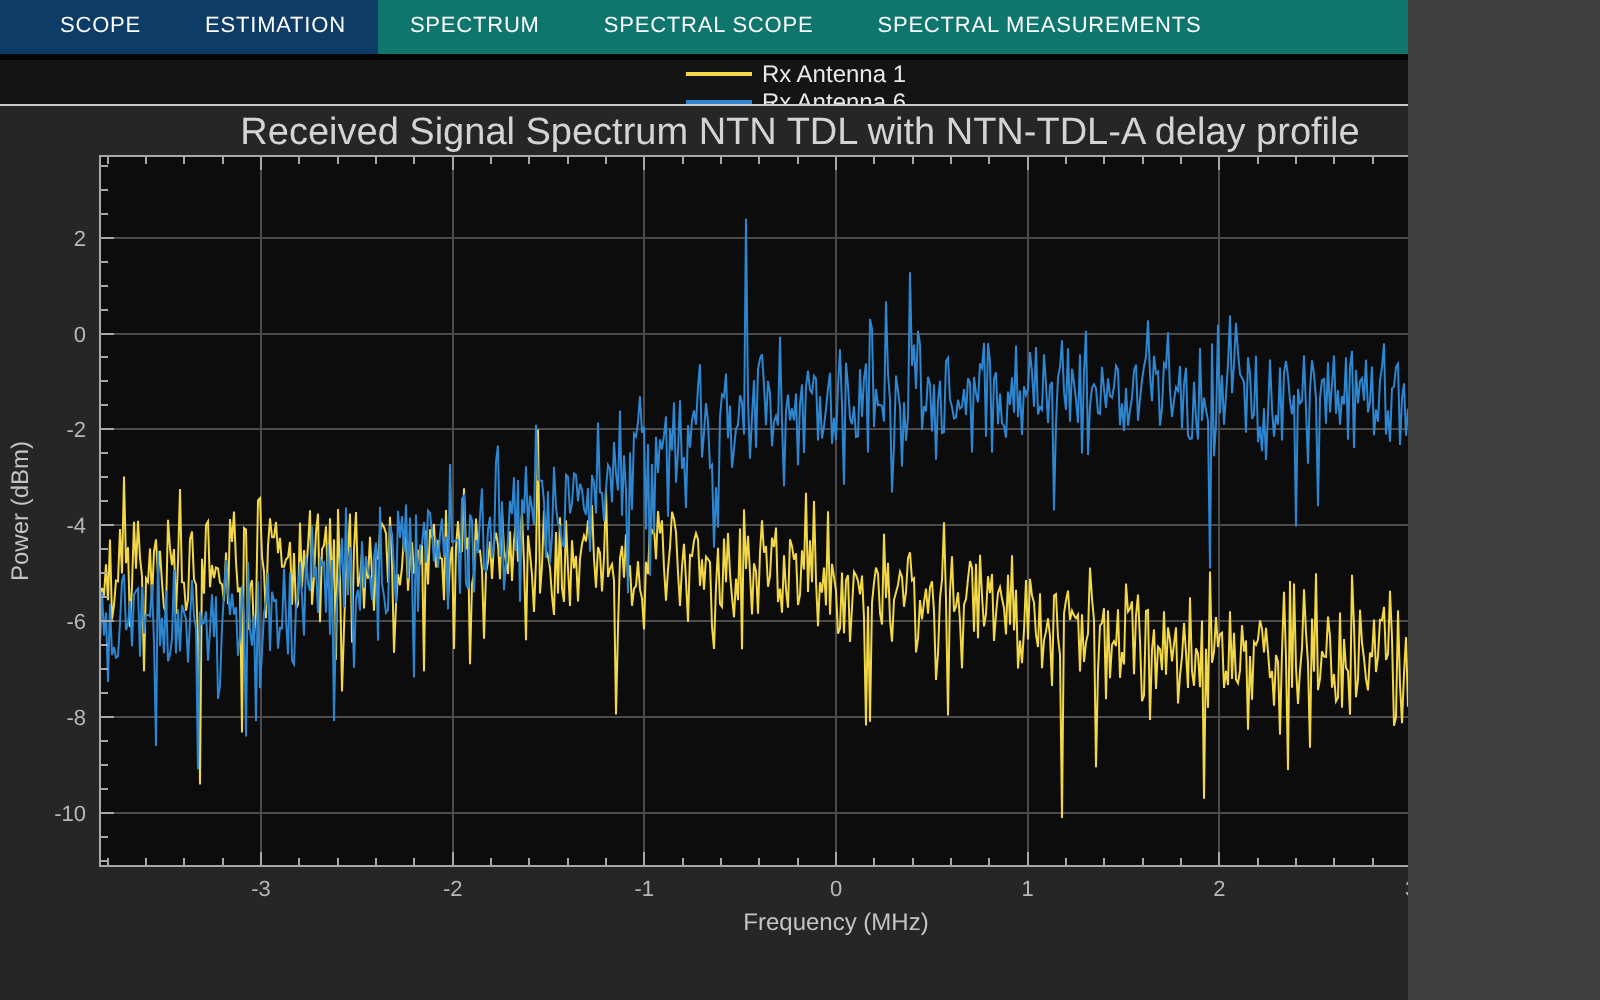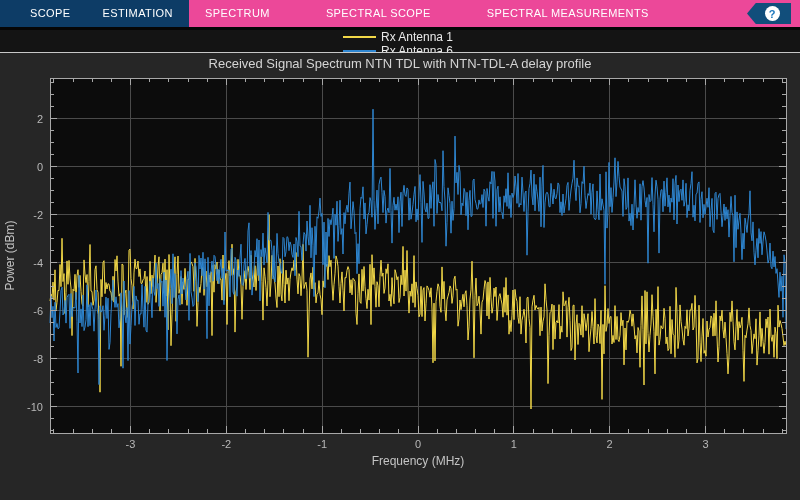--- a/index.html
+++ b/index.html
@@ -1,16 +1,16 @@
 <!DOCTYPE html>
 <html><head>
 <meta charset="utf-8">
 <style>
   html,body{margin:0;padding:0;background:#404040;font-family:"Liberation Sans",sans-serif;}
-  .window{position:relative;width:800px;height:500px;background:#262626;overflow:hidden;}
+  .window{position:relative;width:675px;height:500px;background:#262626;overflow:hidden;padding-left:29px;}
 
   
   .toolbar{position:absolute;left:0;top:0;width:800px;height:27px;background:#0d3c66;display:flex;align-items:stretch;}
   .tabbar{display:flex;align-items:stretch;padding-left:14px;}
   .tab{color:#ffffff;font-size:11px;letter-spacing:.4px;line-height:27px;padding:0 16px;white-space:nowrap;cursor:default;}
   .tab-group-highlight{flex:1;display:flex;align-items:stretch;background:#1b76bc;position:relative;}
   .help-tag{position:absolute;right:9px;top:3px;width:44px;height:21px;background:#114e7b;
             clip-path:polygon(0% 50%,20% 0%,100% 0%,100% 100%,20% 100%);display:flex;align-items:center;justify-content:center;}
   .help-circle{width:15px;height:15px;border-radius:50%;background:#ffffff;color:#1b76bc;font-size:11px;font-weight:bold;
                display:flex;align-items:center;justify-content:center;margin-left:6px;}
@@ -18,40 +18,40 @@
   
   .toolbar-gap{position:absolute;left:0;top:27px;width:800px;height:3px;background:#060606;}
   .legend-row{position:absolute;left:0;top:30px;width:800px;height:22px;background:#141414;display:flex;align-items:center;padding-left:10px;box-sizing:border-box;flex-direction:column;}
   .legend-item{display:flex;align-items:center;margin-right:14px;cursor:default;}
   .legend-line{width:33px;height:2px;margin-right:5px;}
   .legend-label{color:#e9e9e9;font-size:12px;}
   .legend-separator{position:absolute;left:0;top:52px;width:800px;height:1px;background:#c8c8c8;}
 
   
   .scope-body{position:absolute;left:0;top:53px;width:800px;height:421px;background:#262626;}
-  .plot-title{position:absolute;left:0;right:0;top:3px;text-align:center;color:#d4d4d4;font-size:13px;}
+  .plot-title{position:absolute;left:0;right:0;top:3px;text-align:center;color:#d4d4d4;font-size:19px;}
   #plot-svg{position:absolute;left:0;top:0;width:800px;height:421px;}
 
   
   .status-bar{position:absolute;left:0;top:474px;width:800px;height:26px;background:#efeeed;border-top:1px solid #8f8f8f;
               box-sizing:border-box;display:flex;align-items:center;color:#2b2b2b;font-size:12px;white-space:nowrap;overflow:hidden;}
   .status-state{margin-left:10px;margin-right:33px;}
   .status-item{margin-right:13px;}
 </style>
 </head>
 <body>
 
 <div class="window">
 
   <div class="toolbar" style="background: rgb(13, 60, 102);">
     <div class="tabbar">
       <div class="tab">SCOPE</div>
       <div class="tab">ESTIMATION</div>
     </div>
-    <div class="tab-group-highlight" style="background: #ec4899; gap: 24px;">
+    <div class="tab-group-highlight" style="background: #0f766e;">
       <div class="tab">SPECTRUM</div>
       <div class="tab">SPECTRAL SCOPE</div>
       <div class="tab">SPECTRAL MEASUREMENTS</div>
       <div class="help-tag">
         <div class="help-circle">?</div>
       </div>
     </div>
   </div>
 
   <div class="toolbar-gap"></div>

